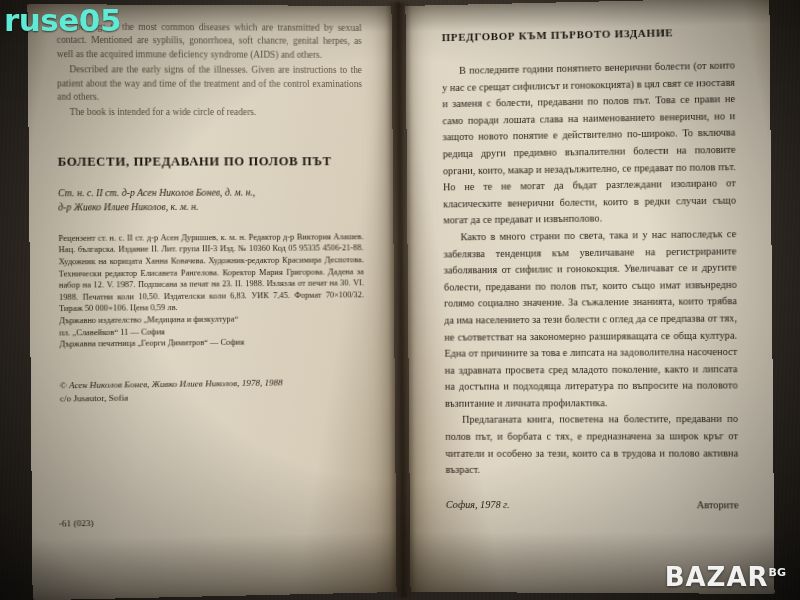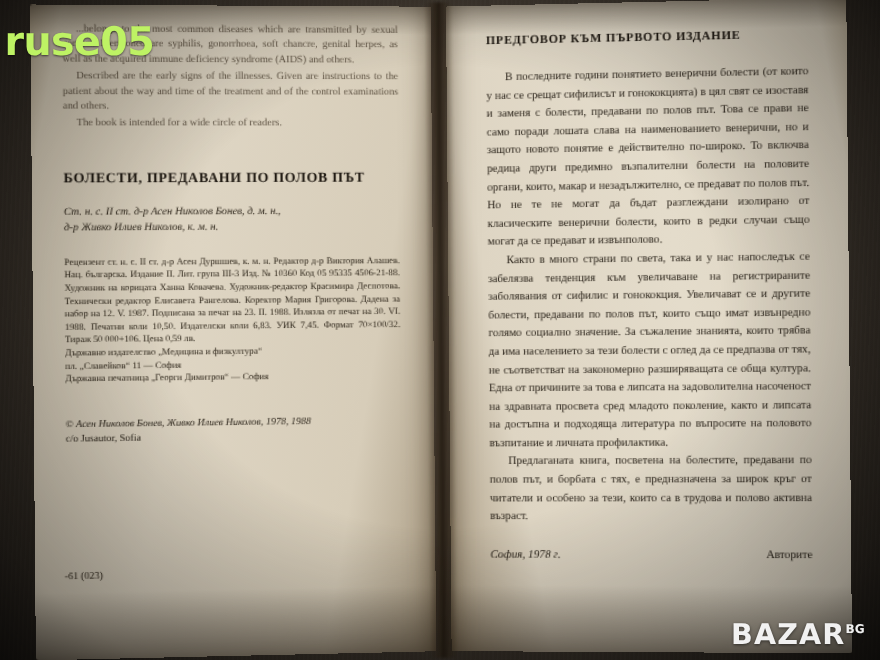--- a/index.html
+++ b/index.html
@@ -187,25 +187,25 @@
     font-size: 10.2px;
     font-style: italic;
     color: #241d14;
   }
   .signature .right { font-style: normal; }
 
   
   .wm-ruse {
     position: absolute;
     left: 4px;
-    top: 18px;
+    top: 2px;
     font-family: "DejaVu Sans", sans-serif;
-    font-size: 36px;
+    font-size: 31px;
     font-weight: bold;
-    color: #bef264;
+    color: #5eead4;
     text-shadow: 0 1px 2px rgba(0,0,0,.6);
     letter-spacing: -0.5px;
   }
   .wm-bazar {
     position: absolute;
     right: 14px;
     bottom: 8px;
     font-family: "DejaVu Sans", sans-serif;
     font-size: 26px;
     font-weight: bold;

